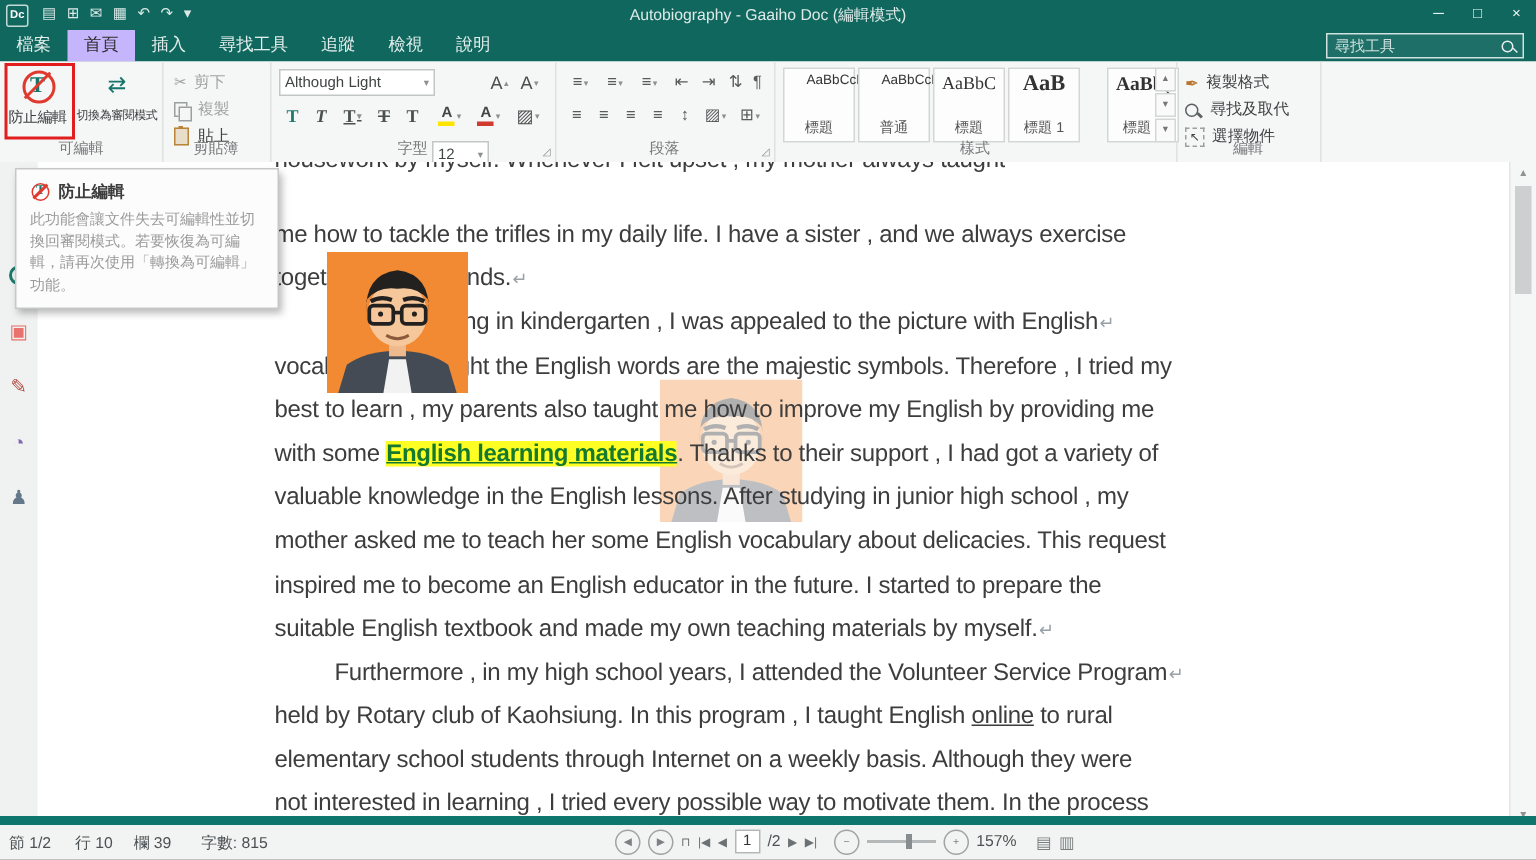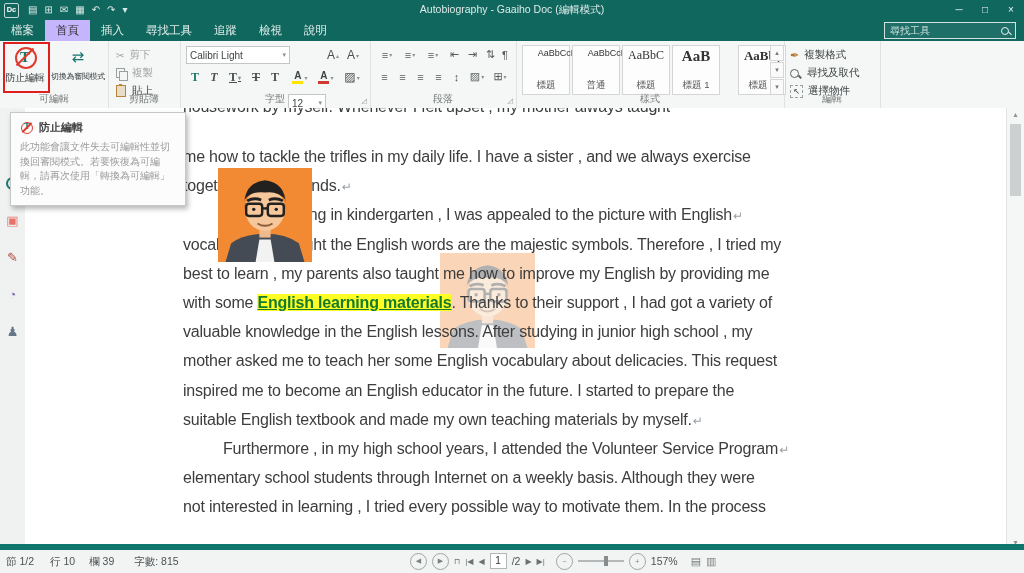--- a/index.html
+++ b/index.html
@@ -198,21 +198,21 @@
       </div>
       <div class="cliprow" style="top:42px;">
         <span class="i-clip"></span>
         <span>貼上</span>
       </div>
       <div class="glabel">剪貼簿</div>
     </div>
 
     <div class="rgroup g-font">
       <div class="selbox" style="left:6px;width:96px;">
-        <span>Calibri Light</span>
+        <span>Although Light</span>
         <span class="car">▾</span>
       </div>
       <div class="selbox" style="left:108px;width:30px;margin-top:48px;">
         <span>12</span>
         <span class="car">▾</span>
       </div>
       <div class="fbtn" style="left:144px;top:5px;width:18px;">
         <span>A</span>
           <span class="car">▴</span>
       </div>
@@ -395,20 +395,21 @@
       <div class="dline"><span>together on weekends.</span><span class="pilcrow">↵</span></div>
       <div class="dline indent"><span>When studying in kindergarten , I was appealed to the picture with English</span><span class="pilcrow">↵</span></div>
       <div class="dline"><span>vocabulary. I thought the English words are the majestic symbols. Therefore , I tried my</span></div>
       <div class="dline"><span>best to learn , my parents also taught me how to improve my English by providing me</span></div>
       <div class="dline"><span>with some </span><span class="hl">English learning materials</span><span>. Thanks to their support , I had got a variety of</span></div>
       <div class="dline"><span>valuable knowledge in the English lessons. After studying in junior high school , my</span></div>
       <div class="dline"><span>mother asked me to teach her some English vocabulary about delicacies. This request</span></div>
       <div class="dline"><span>inspired me to become an English educator in the future. I started to prepare the</span></div>
       <div class="dline"><span>suitable English textbook and made my own teaching materials by myself.</span><span class="pilcrow">↵</span></div>
       <div class="dline indent"><span>Furthermore , in my high school years, I attended the Volunteer Service Program</span><span class="pilcrow">↵</span></div>
+      <div class="dline"><span>held by Rotary club of Kaohsiung. In this program , I taught English </span><span class="ul">online</span><span> to rural</span></div>
       <div class="dline"><span>elementary school students through Internet on a weekly basis. Although they were</span></div>
       <div class="dline"><span>not interested in learning , I tried every possible way to motivate them. In the process</span></div>
     </div>
 
     <div class="avatar">
       <svg viewBox="0 0 100 100" width="94" height="94">
         <rect width="100" height="100" fill="#f28a33"></rect>
         <path d="M8 100 L14 80 Q28 70 50 70 Q72 70 86 80 L92 100 Z" fill="#454b54"></path>
         <path d="M40 100 L44 76 L56 76 L60 100 Z" fill="#f2f2f2"></path>
         <rect x="44" y="60" width="12" height="14" fill="#eeb98c"></rect>

